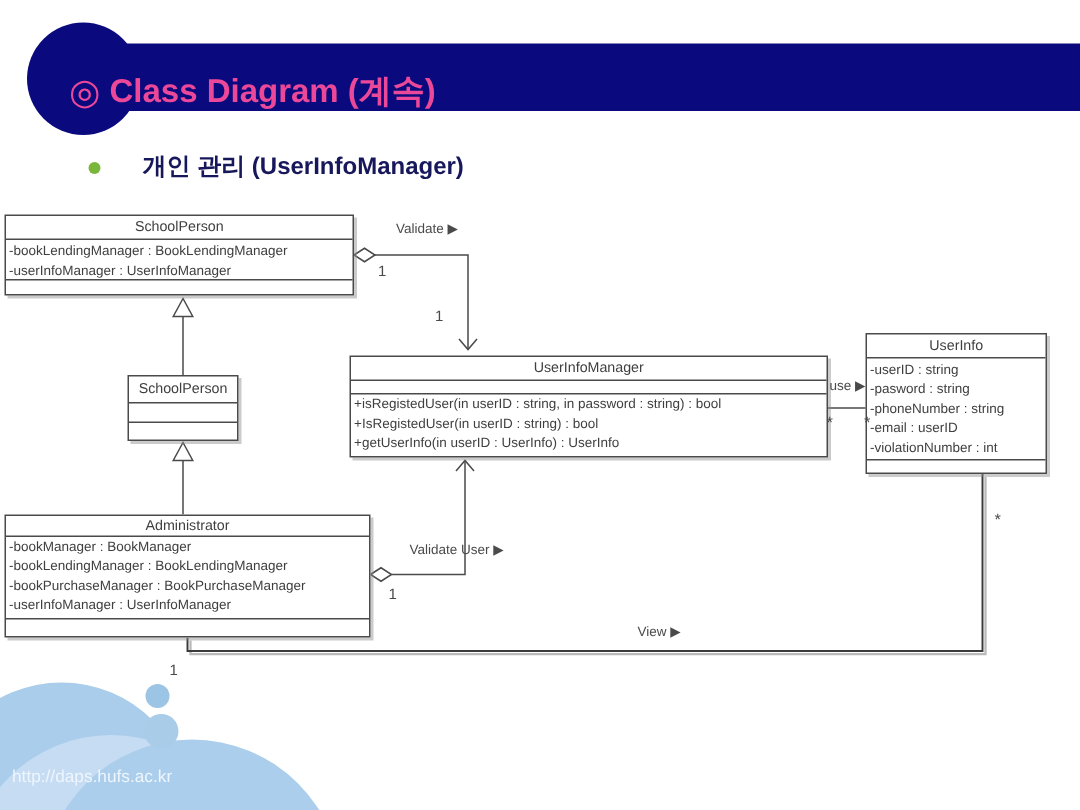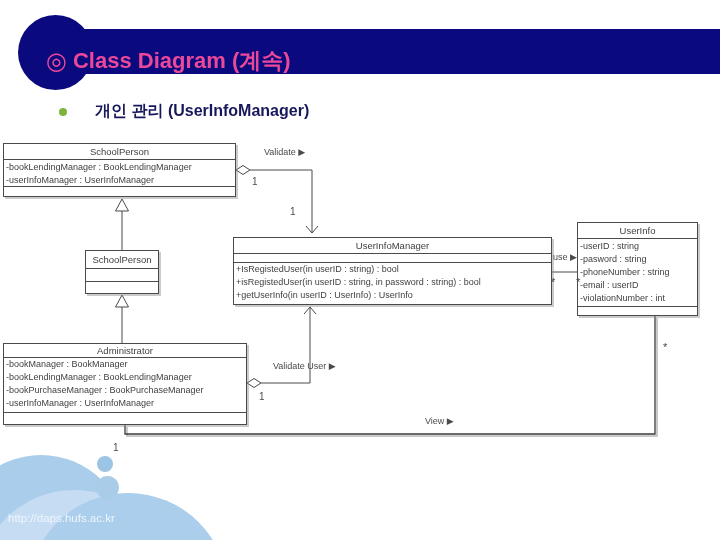--- a/index.html
+++ b/index.html
@@ -152,22 +152,22 @@
       <div class="uml-line">-bookPurchaseManager : BookPurchaseManager</div>
       <div class="uml-line">-userInfoManager : UserInfoManager</div>
     </div>
     <div class="uml-methods"></div>
   </div>
 
   <div class="uml-class" id="user-info-manager">
     <div class="uml-title">UserInfoManager</div>
     <div class="uml-attrs"></div>
     <div class="uml-methods">
+      <div class="uml-line">+isRegistedUser(in userID : string, in password : string) : bool</div>
       <div class="uml-line">+IsRegistedUser(in userID : string) : bool</div>
-      <div class="uml-line">+isRegistedUser(in userID : string, in password : string) : bool</div>
       <div class="uml-line">+getUserInfo(in userID : UserInfo) : UserInfo</div>
     </div>
   </div>
 
   <div class="uml-class" id="user-info">
     <div class="uml-title">UserInfo</div>
     <div class="uml-attrs">
       <div class="uml-line">-userID : string</div>
       <div class="uml-line">-pasword : string</div>
       <div class="uml-line">-phoneNumber : string</div>

